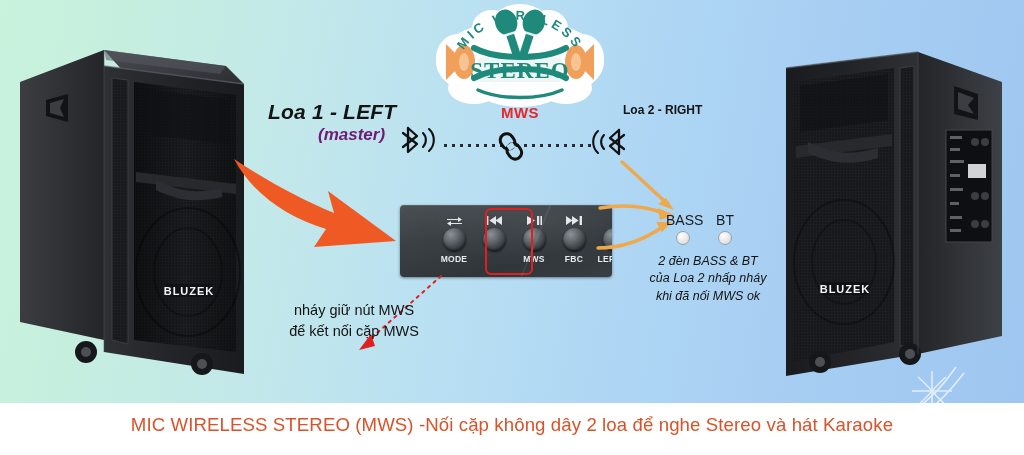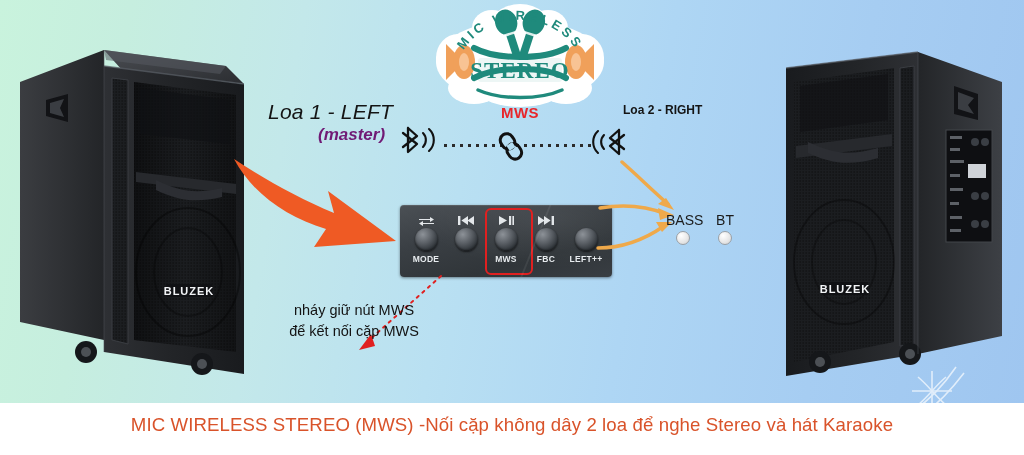--- a/index.html
+++ b/index.html
@@ -29,21 +29,21 @@
   
   .logo{position:absolute;left:434px;top:2px;width:172px;height:108px;}
   .mws-sub{
     position:absolute;left:434px;top:104px;width:172px;text-align:center;
     color:#e8262b;font-weight:bold;font-size:15px;letter-spacing:.5px;
   }
 
   
   .loa1{
     position:absolute;left:268px;top:100px;width:150px;text-align:left;
-    font-style:italic;font-weight:normal;font-size:21px;color:#141414;
+    font-style:italic;font-weight:bold;font-size:21px;color:#141414;
     letter-spacing:.2px;white-space:nowrap;
   }
   .loa1-sub{
     position:absolute;left:318px;top:125px;
     font-style:italic;font-weight:bold;font-size:17px;color:#701a75;
   }
   .loa2{
     position:absolute;left:623px;top:103px;
     font-weight:bold;font-size:12px;color:#141414;white-space:nowrap;
   }
@@ -72,21 +72,21 @@
     box-shadow:0 1px 3px rgba(0,0,0,.45), inset 0 1px 0 rgba(255,255,255,.10);
     overflow:hidden;
   }
   .panel::after{
     content:"";position:absolute;right:-12px;top:-8px;width:88px;height:92px;
     border-left:2px solid rgba(255,255,255,.07);
     transform:skewX(-22deg);
   }
   .btn-row{position:absolute;left:0;top:0;width:212px;height:72px;}
   .btn{
-    position:absolute;width:40px;text-align:center;
+    position:absolute;width:40px;text-align:center;margin-left:28px;
   }
   .knob{
     width:23px;height:23px;margin:0 auto;border-radius:50%;
     background:
       radial-gradient(circle at 34% 28%,#8d9298 0%,#5d6268 38%,#33383d 70%,#1d2125 100%);
     box-shadow:0 1px 2px rgba(0,0,0,.6), inset 0 -1px 2px rgba(0,0,0,.5);
   }
   .bicon{height:11px;margin-bottom:2px;display:flex;align-items:center;justify-content:center;}
   .blabel{
     margin-top:3px;font-size:8.5px;font-weight:bold;color:#e8ecef;
@@ -485,16 +485,21 @@
       <div class="led-label">BT</div>
       <div class="led-dot"></div>
     </div>
   </div>
 
   <div class="note-left">
     <div>nháy giữ nút MWS</div>
     <div>để kết nối cặp MWS</div>
   </div>
 
+  <div class="note-right">
+    <div>2 đèn BASS &amp; BT</div>
+    <div>của Loa 2 nhấp nháy</div>
+    <div>khi đã nối MWS ok</div>
+  </div>
 
   <div class="caption">MIC WIRELESS STEREO (MWS) -Nối cặp không dây 2 loa để nghe Stereo và hát Karaoke</div>
 
 </div>
 
 </body></html>

